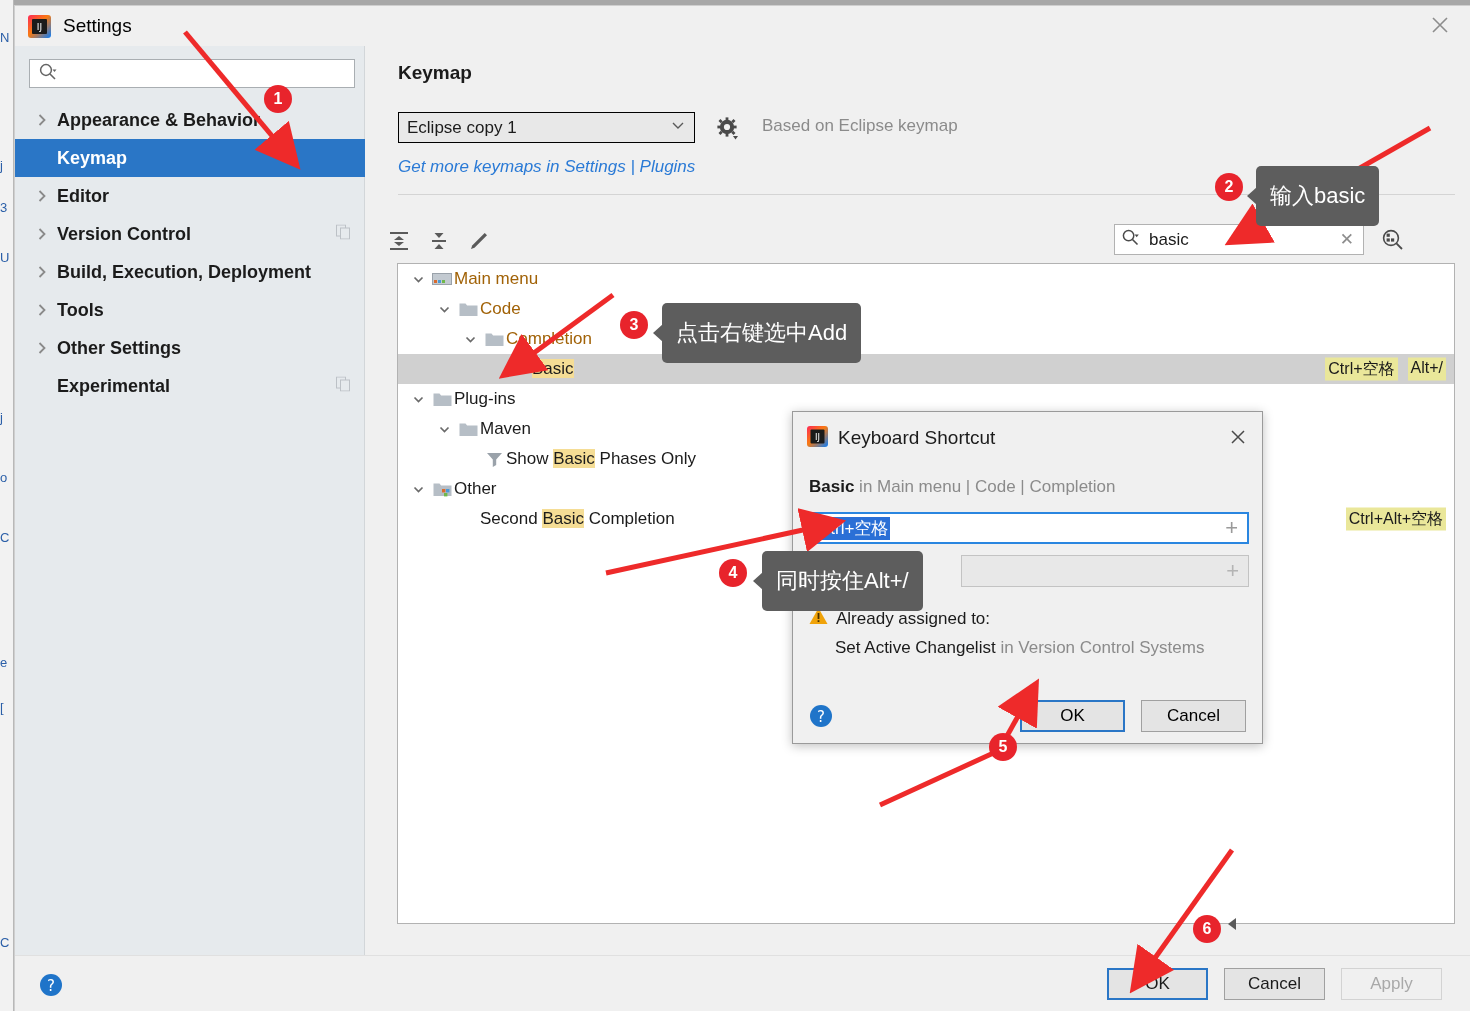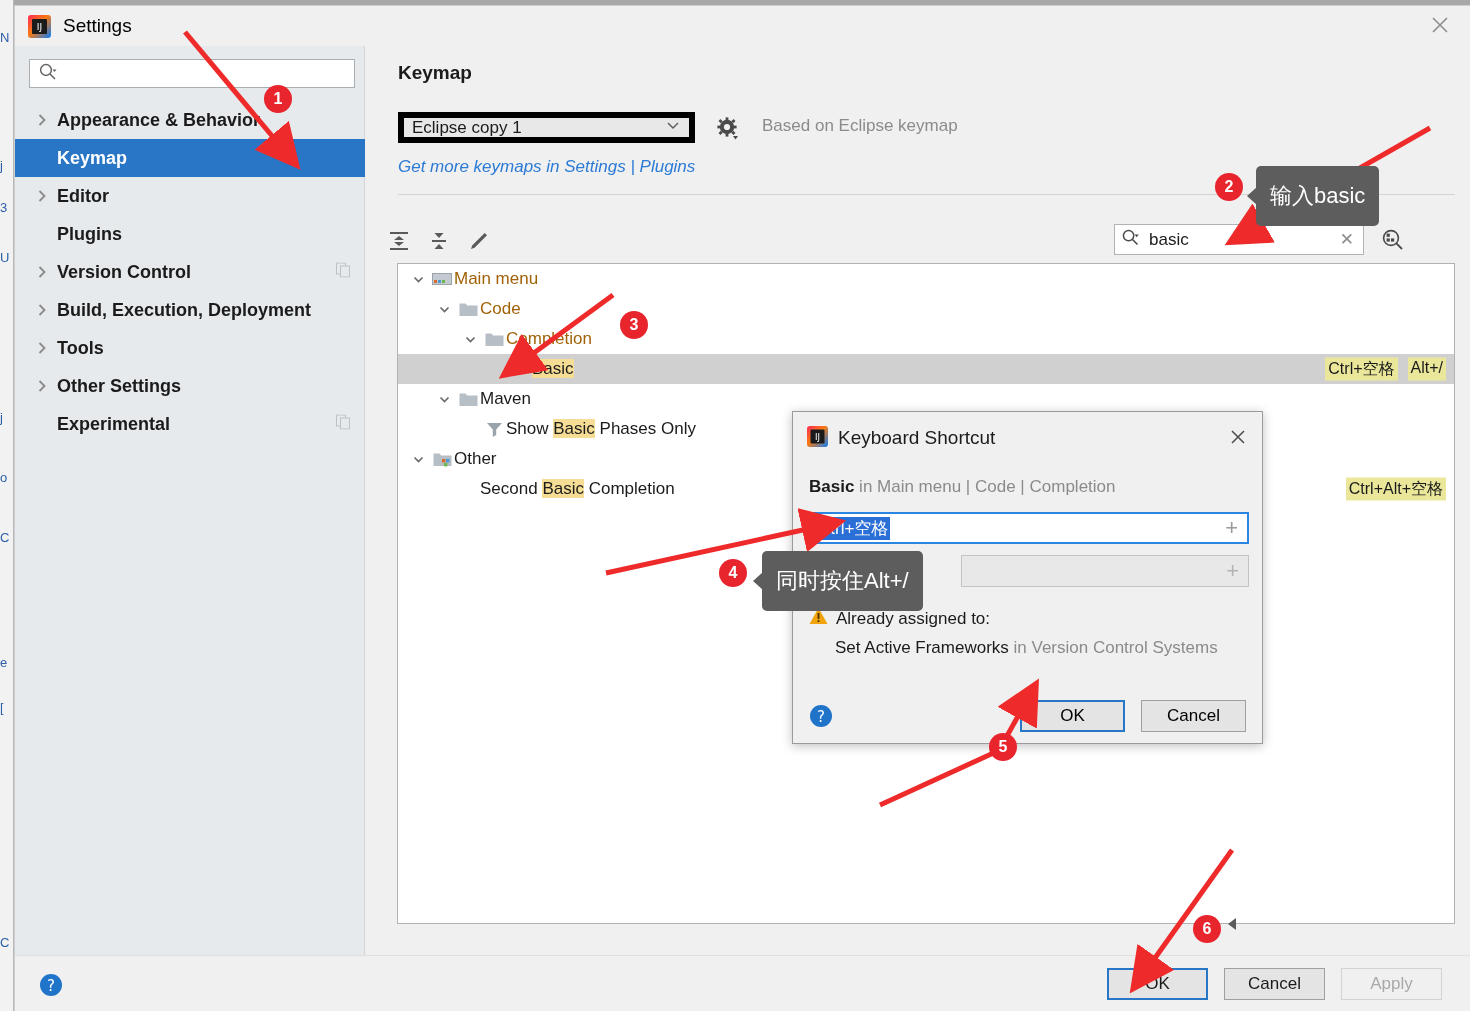--- a/index.html
+++ b/index.html
@@ -84,21 +84,21 @@
     opacity:.45;
   }
   #sidebar-list { position:absolute; left:0; top:55px; width:350px; }
 
   
   #content { position:absolute; left:351px; top:40px; width:1105px; height:909px; background:#f0f0f0; }
   #page-title { position:absolute; left:32px; top:16px; font-size:19px; font-weight:bold; color:#1b1b1b; }
 
   #keymap-select {
     position:absolute; left:32px; top:66px; width:297px; height:31px;
-    background:#e8e8e8; border:6px solid #000000;
+    background:#e8e8e8; border:1px solid #000000;
     display:flex; align-items:center; padding:0 8px;
     font-size:17px; color:#1b1b1b;
   }
   #keymap-select .sel-caret { margin-left:auto; }
   #gear-btn { position:absolute; left:349px; top:70px; width:26px; height:26px; }
   #based-on { position:absolute; left:396px; top:70px; font-size:17px; color:#8b8b8b; }
   #get-more-link { position:absolute; left:32px; top:111px; font-size:17px; color:#2a7ad6;font-style:italic; }
   #hr-top { position:absolute; left:32px; top:148px; width:1057px; height:1px; background:#d4d4d4; }
 
   
@@ -265,28 +265,20 @@
           </span>
           <span>Keymap</span>
         </div>
         <div class="tree-item">
           <span class="chev">
             <svg width="14" height="14" viewBox="0 0 14 14">
               <path d="M4.5 2 L9.5 7 L4.5 12" stroke="#8a8a8a" stroke-width="1.8" fill="none"></path>
             </svg>
           </span>
           <span>Editor</span>
-        </div>
-        <div class="tree-item">
-          <span class="chev empty">
-            <svg width="14" height="14" viewBox="0 0 14 14">
-              <path d="M4.5 2 L9.5 7 L4.5 12" stroke="#8a8a8a" stroke-width="1.8" fill="none"></path>
-            </svg>
-          </span>
-          <span>Plugins</span>
         </div>
         <div class="tree-item">
           <span class="chev">
             <svg width="14" height="14" viewBox="0 0 14 14">
               <path d="M4.5 2 L9.5 7 L4.5 12" stroke="#8a8a8a" stroke-width="1.8" fill="none"></path>
             </svg>
           </span>
           <span>Version Control</span>
           <span class="copy-ico"><svg width="15" height="15" viewBox="0 0 15 15">
               <rect x="0.5" y="0.5" width="9" height="11" fill="none" stroke="#8a9099"></rect>
@@ -457,20 +449,33 @@
             <svg width="13" height="13" viewBox="0 0 13 13">
               <path d="M2.5 4.5 L6.5 8.5 L10.5 4.5" stroke="#6a6a6a" stroke-width="1.7" fill="none"></path>
             </svg>
           </span>
           <span class="ico empty"></span>
           <span class="lbl"><span class="hl">Basic</span></span>
           <span class="sc" style="right: 8px;">
             <span>Ctrl+空格</span>
             <span>Alt+/</span>
           </span>
+        </div>
+        <div class="row" style="padding-left: 8px;">
+          <span class="chev2">
+            <svg width="13" height="13" viewBox="0 0 13 13">
+              <path d="M2.5 4.5 L6.5 8.5 L10.5 4.5" stroke="#6a6a6a" stroke-width="1.7" fill="none"></path>
+            </svg>
+          </span>
+          <span class="ico">
+            <svg width="19" height="16" viewBox="0 0 19 16">
+              <path d="M0.5 2.5 h6 l1.6 2 h10.4 v10.5 h-18 z" fill="#b6bec6"></path>
+            </svg>
+          </span>
+          <span class="lbl">Plug-ins</span>
         </div>
         <div class="row" style="padding-left: 34px;">
           <span class="chev2">
             <svg width="13" height="13" viewBox="0 0 13 13">
               <path d="M2.5 4.5 L6.5 8.5 L10.5 4.5" stroke="#6a6a6a" stroke-width="1.7" fill="none"></path>
             </svg>
           </span>
           <span class="ico">
             <svg width="19" height="16" viewBox="0 0 19 16">
               <path d="M0.5 2.5 h6 l1.6 2 h10.4 v10.5 h-18 z" fill="#b6bec6"></path>
@@ -581,21 +586,21 @@
     <span>
       <svg width="19" height="18" viewBox="0 0 19 18">
         <path d="M9.5 1 L18.5 17 L0.5 17 z" fill="#f0a30a"></path>
         <rect x="8.6" y="6" width="1.8" height="6" fill="#4a3000"></rect>
         <rect x="8.6" y="13.2" width="1.8" height="1.8" fill="#4a3000"></rect>
       </svg>
     </span>
     <span>Already assigned to:</span>
   </div>
   <div id="ks-assigned">
-    <b>Set Active Frameworks</b><span> in Version Control Systems</span>
+    <b>Set Active Changelist</b><span> in Version Control Systems</span>
   </div>
 
   <div id="ks-help">
     <svg width="24" height="24" viewBox="0 0 24 24">
       <circle cx="12" cy="12" r="11" fill="#1f74c9"></circle>
       <text x="12" y="17.5" font-size="15" fill="#ffffff" text-anchor="middle" font-family="DejaVu Sans, sans-serif">?</text>
     </svg>
   </div>
   <div id="ks-ok">OK</div>
   <div id="ks-cancel">Cancel</div>
@@ -618,14 +623,15 @@
   </svg>
 
   <div class="badge" style="left:264px; top:85px;">1</div>
   <div class="badge" style="left:1215px; top:173px;">2</div>
   <div class="badge" style="left:620px; top:311px;">3</div>
   <div class="badge" style="left:719px; top:559px;">4</div>
   <div class="badge" style="left:989px; top:733px;">5</div>
   <div class="badge" style="left:1193px; top:915px;">6</div>
 
   <div class="callout" style="left:1256px; top:166px;">输入basic</div>
+  <div class="callout" style="left:662px;  top:303px;">点击右键选中Add</div>
   <div class="callout" style="left:762px;  top:551px;">同时按住Alt+/</div>
 </div>
 
 </body></html>

